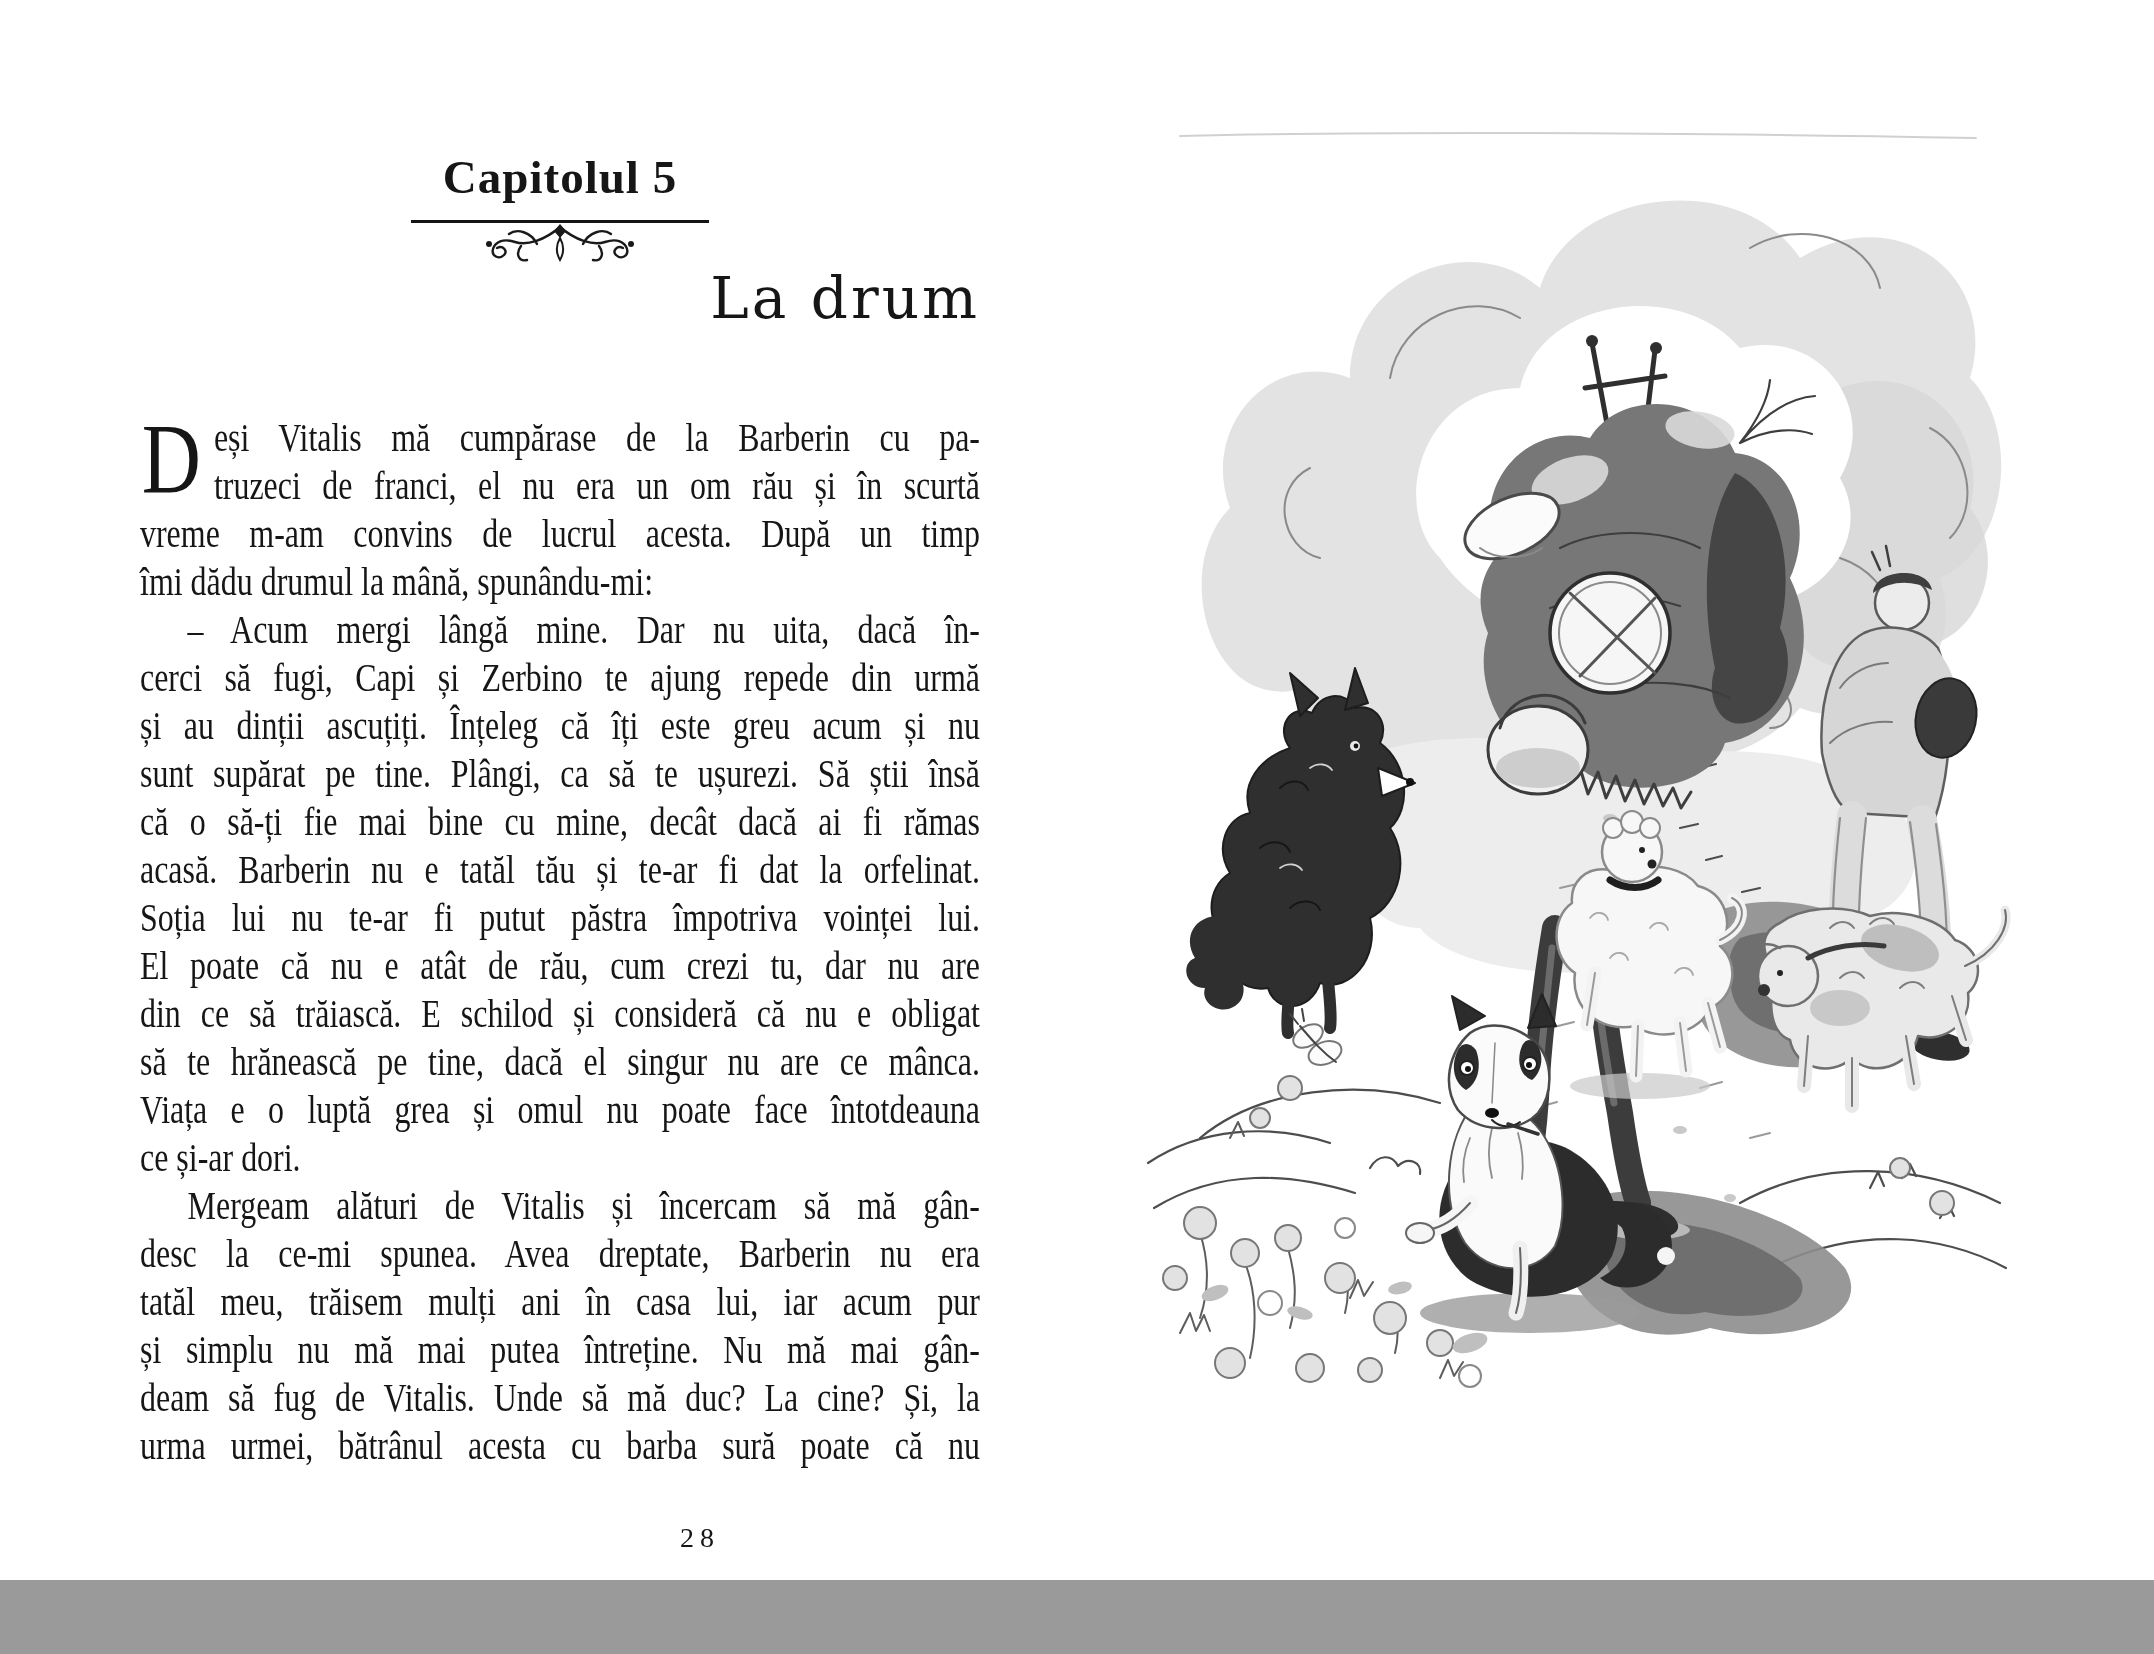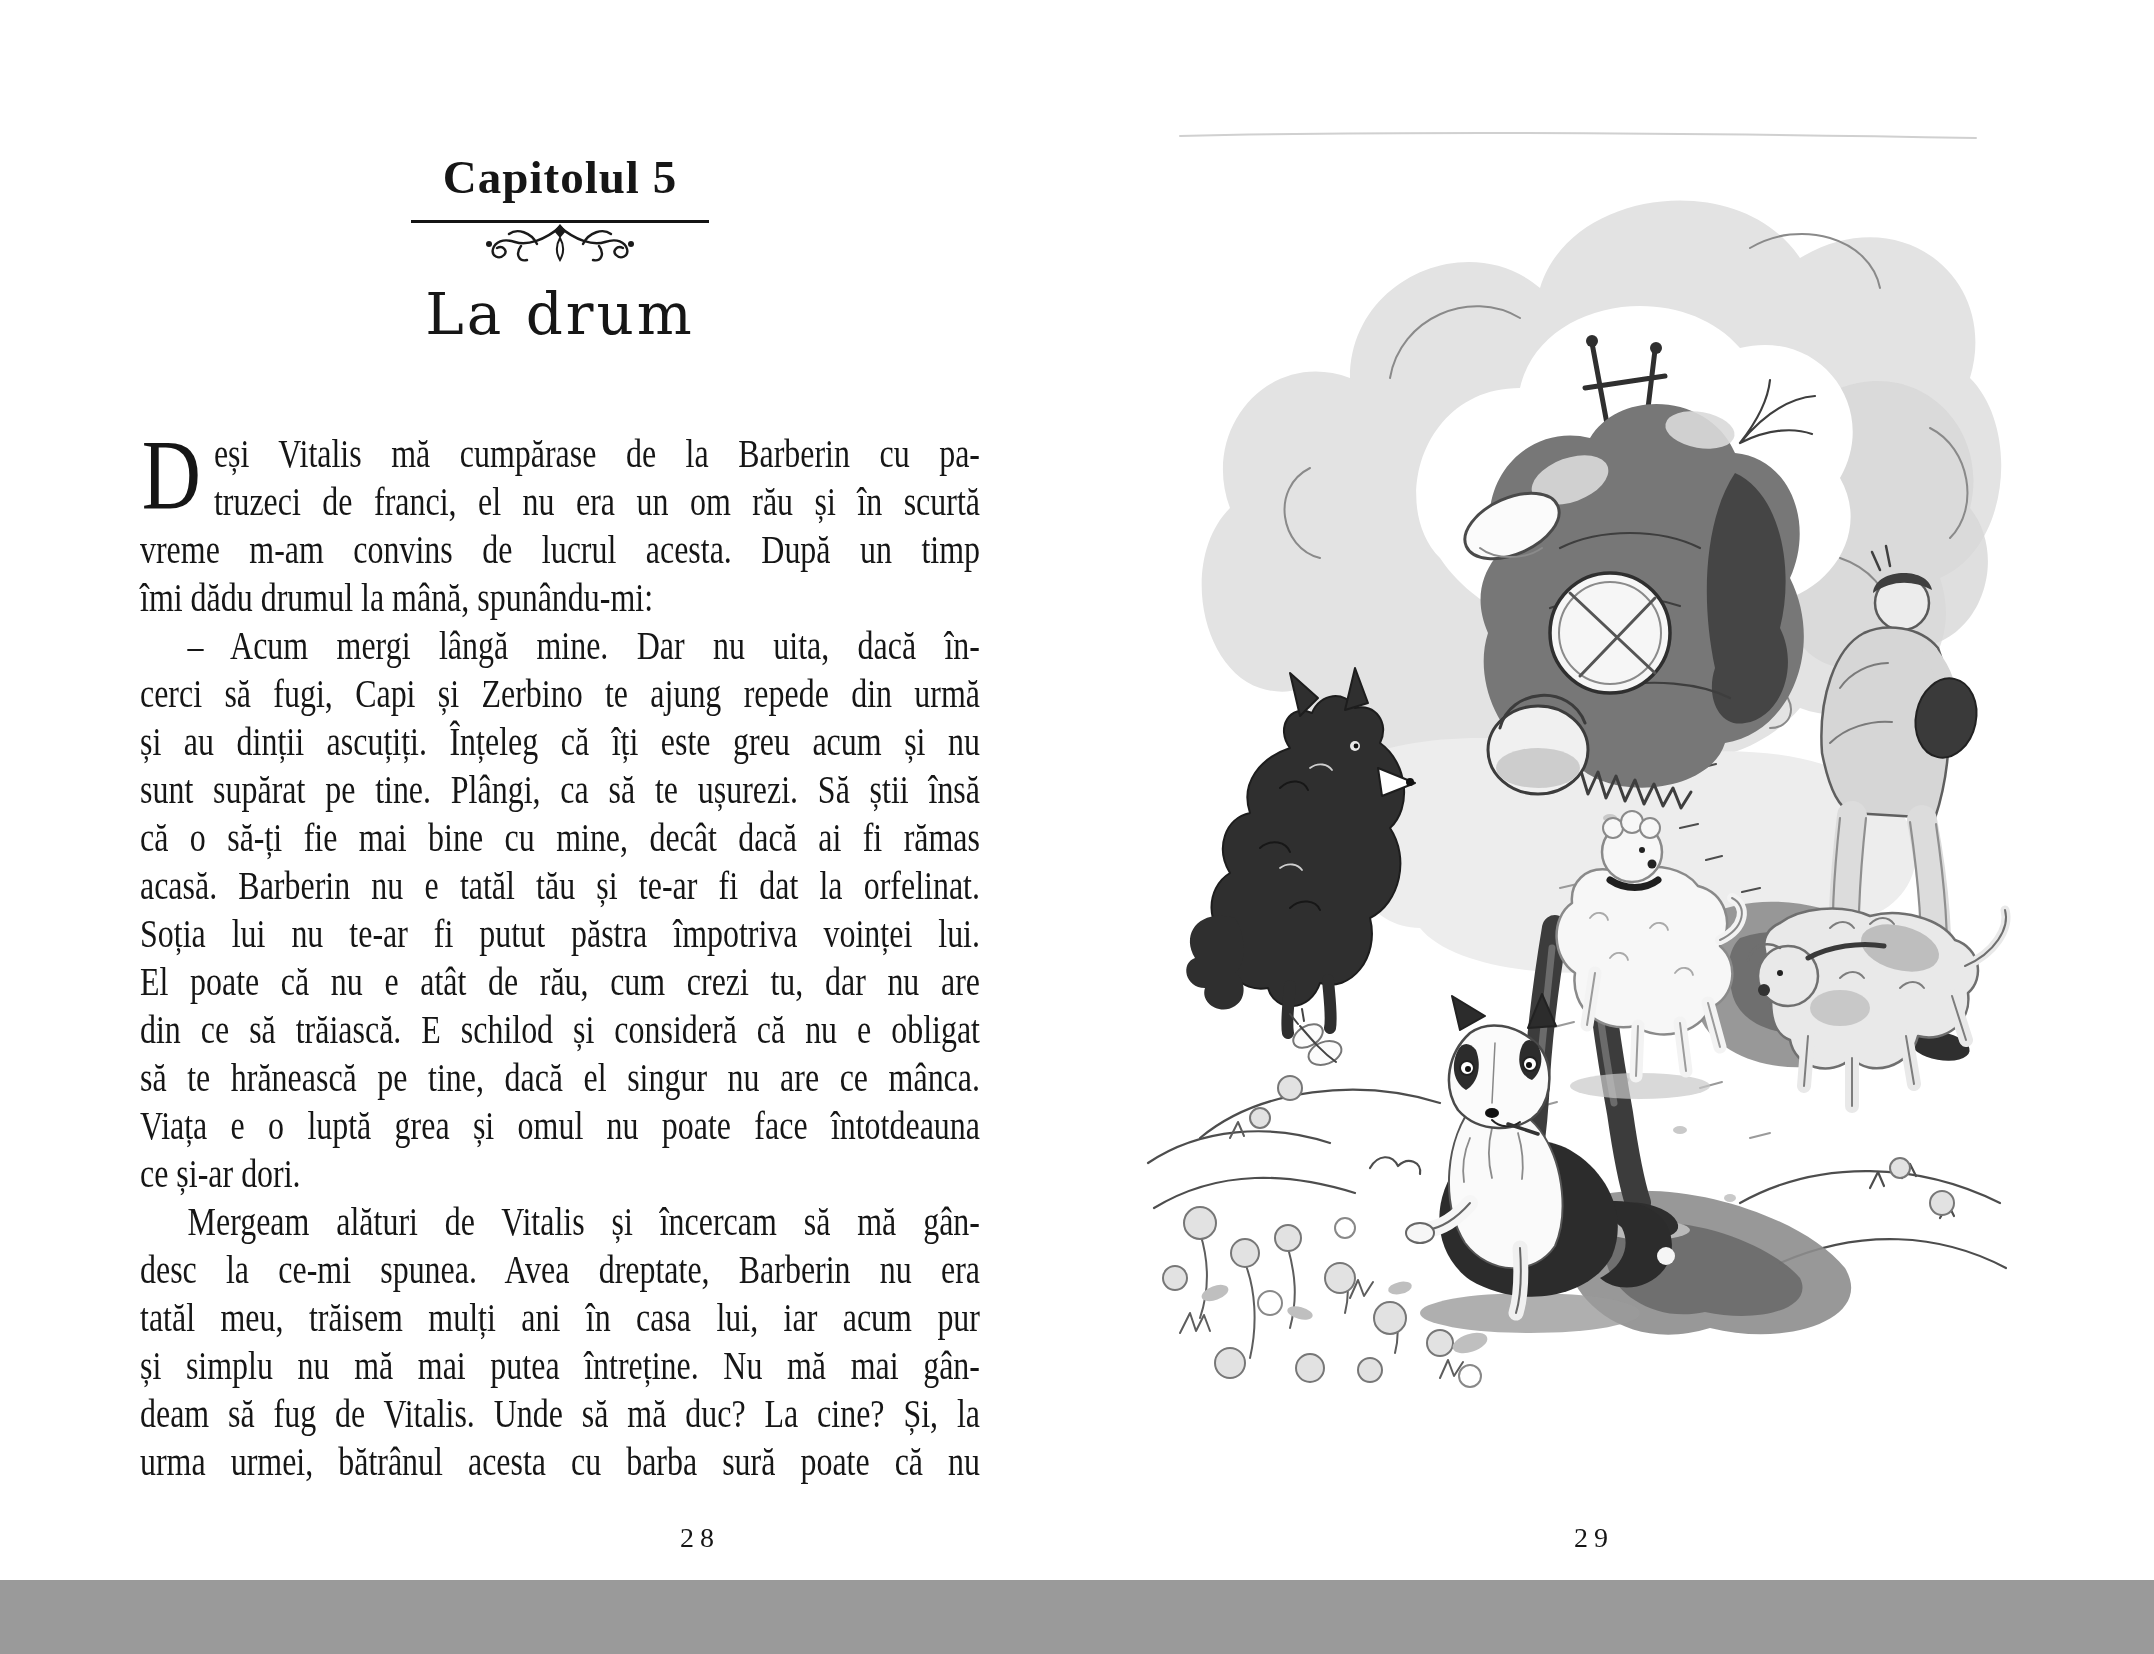--- a/index.html
+++ b/index.html
@@ -2,21 +2,21 @@
 <html><head>
 <meta charset="utf-8">
 <style>
   html,body{margin:0;padding:0;background:#9a9a9a;}
   .spread{position:relative;width:2154px;height:1580px;background:#ffffff;
           font-family:"Liberation Serif",serif;color:#161616;overflow:hidden;}
   .col-left{position:absolute;left:140px;top:0;width:840px;}
   .chapter-heading{margin-top:150px;text-align:center;font-size:47px;font-weight:700;letter-spacing:1px;}
   .rule{width:298px;height:3px;background:#141414;margin:16px auto 0;}
   .flourish{display:block;margin:-3px auto 0;}
-  .chapter-title{margin-top:16px;text-align:center;font-size:58px;letter-spacing:3px;
+  .chapter-title{margin-top:0;text-align:right;font-size:58px;letter-spacing:3px;
                  font-family:"DejaVu Serif",serif;font-weight:400;}
   .body-text{margin-top:82px;width:1025px;font-size:39px;line-height:48px;
              transform:scaleX(0.8195);transform-origin:left top;}
   .pline{text-align:justify;text-align-last:justify;}
   .para .pline.last{text-align-last:left;}
   .para.cont .pline.last{text-align-last:justify;}
   .para.ind .pline.first{text-indent:58px;}
   .dropcap{float:left;font-size:100px;line-height:86px;padding:2px 16px 0 2px;font-weight:400;}
   .pagenum{position:absolute;top:1522px;font-size:28px;text-align:center;letter-spacing:6px;}
   .pagenum.pn-left{left:140px;width:840px;}
@@ -295,14 +295,13 @@
       </g>
       <g fill="#bfbfbf">
         <ellipse cx="75" cy="1165" rx="14" ry="7" transform="rotate(-20 75 1165)"></ellipse>
         <ellipse cx="160" cy="1185" rx="13" ry="6" transform="rotate(15 160 1185)"></ellipse>
         <ellipse cx="260" cy="1160" rx="12" ry="6" transform="rotate(-12 260 1160)"></ellipse>
         <ellipse cx="330" cy="1215" rx="18" ry="9" transform="rotate(-18 330 1215)"></ellipse>
       </g>
     </g>
   </svg>
 
-  <div class="pagenum pn-right">29</div>
 </div>
 
 </body></html>

